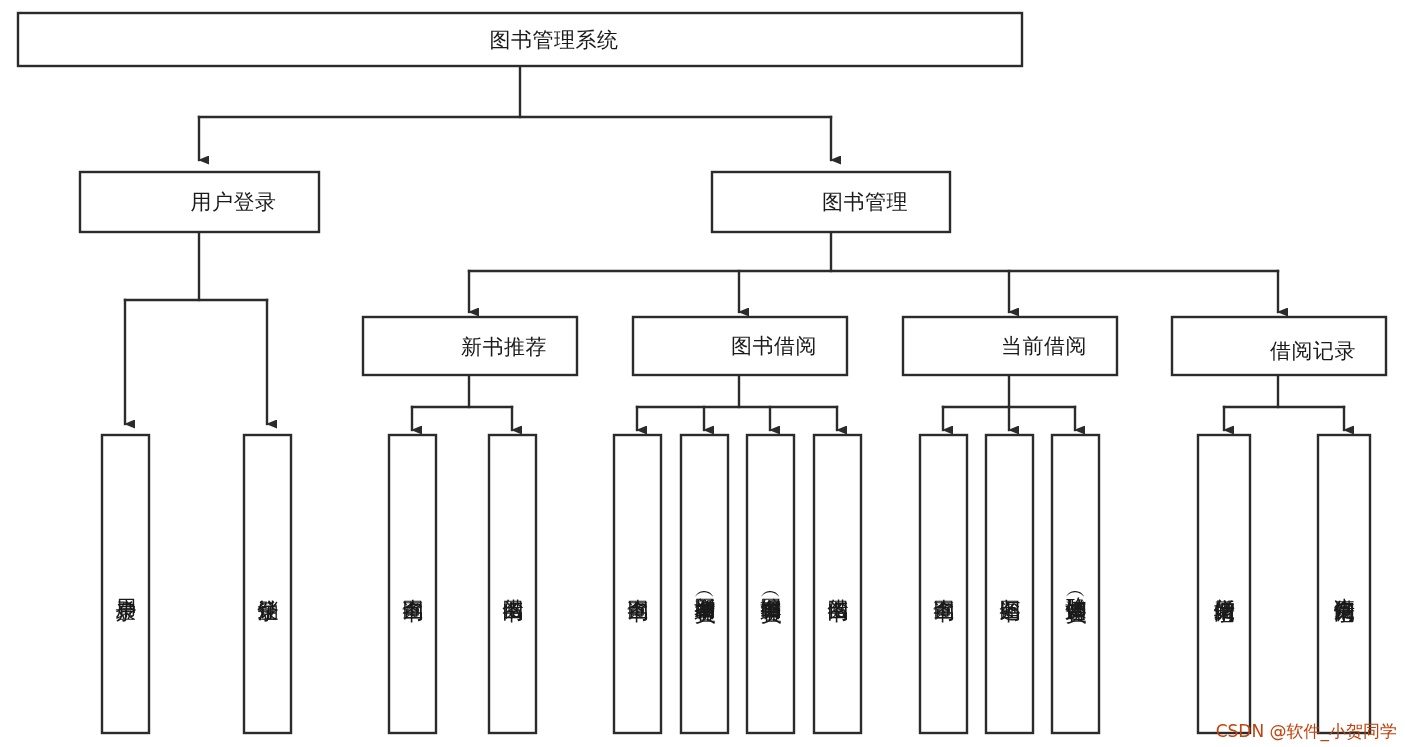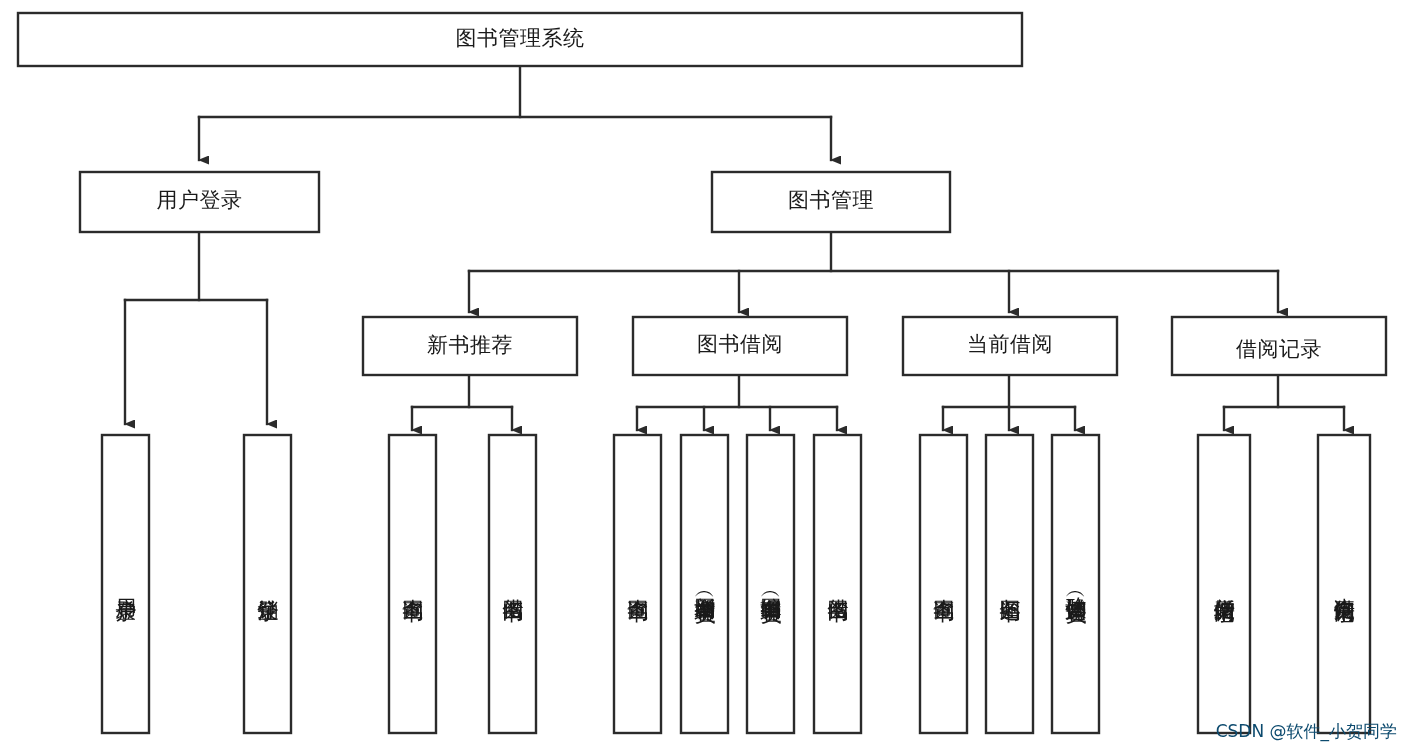--- a/index.html
+++ b/index.html
@@ -45,41 +45,42 @@
   .label-h {
     position: absolute;
     display: flex;
     align-items: center;
     justify-content: center;
     color: #1a1a1a;
     font-size: 21px;
     line-height: 1.1;
     letter-spacing: 0.5px;
     white-space: nowrap;
-    font-family: Liberation Mono, monospace;
+    font-family: Liberation Sans, sans-serif;
+    padding-left: 34px;
   }
   .label-v {
     position: absolute;
     display: flex;
     align-items: center;
     justify-content: center;
     color: #1a1a1a;
     font-size: 21px;
     line-height: 1.18;
     letter-spacing: 1px;
     writing-mode: vertical-rl;
     text-orientation: upright;
     font-family: "DejaVu Sans", "Liberation Sans", sans-serif;
   }
   .watermark {
     position: absolute;
     right: 8px;
     bottom: 4px;
     font-size: 17px;
-    color: #0c4a6e;
+    color: #c2410c;
     white-space: nowrap;
     font-family: "DejaVu Sans", "Liberation Sans", sans-serif;
   }
 </style>
 </head>
 <body>
 
 <div id="diagram-root">
 
   <svg class="diagram-canvas" viewBox="0 0 1405 747" xmlns="http://www.w3.org/2000/svg">

